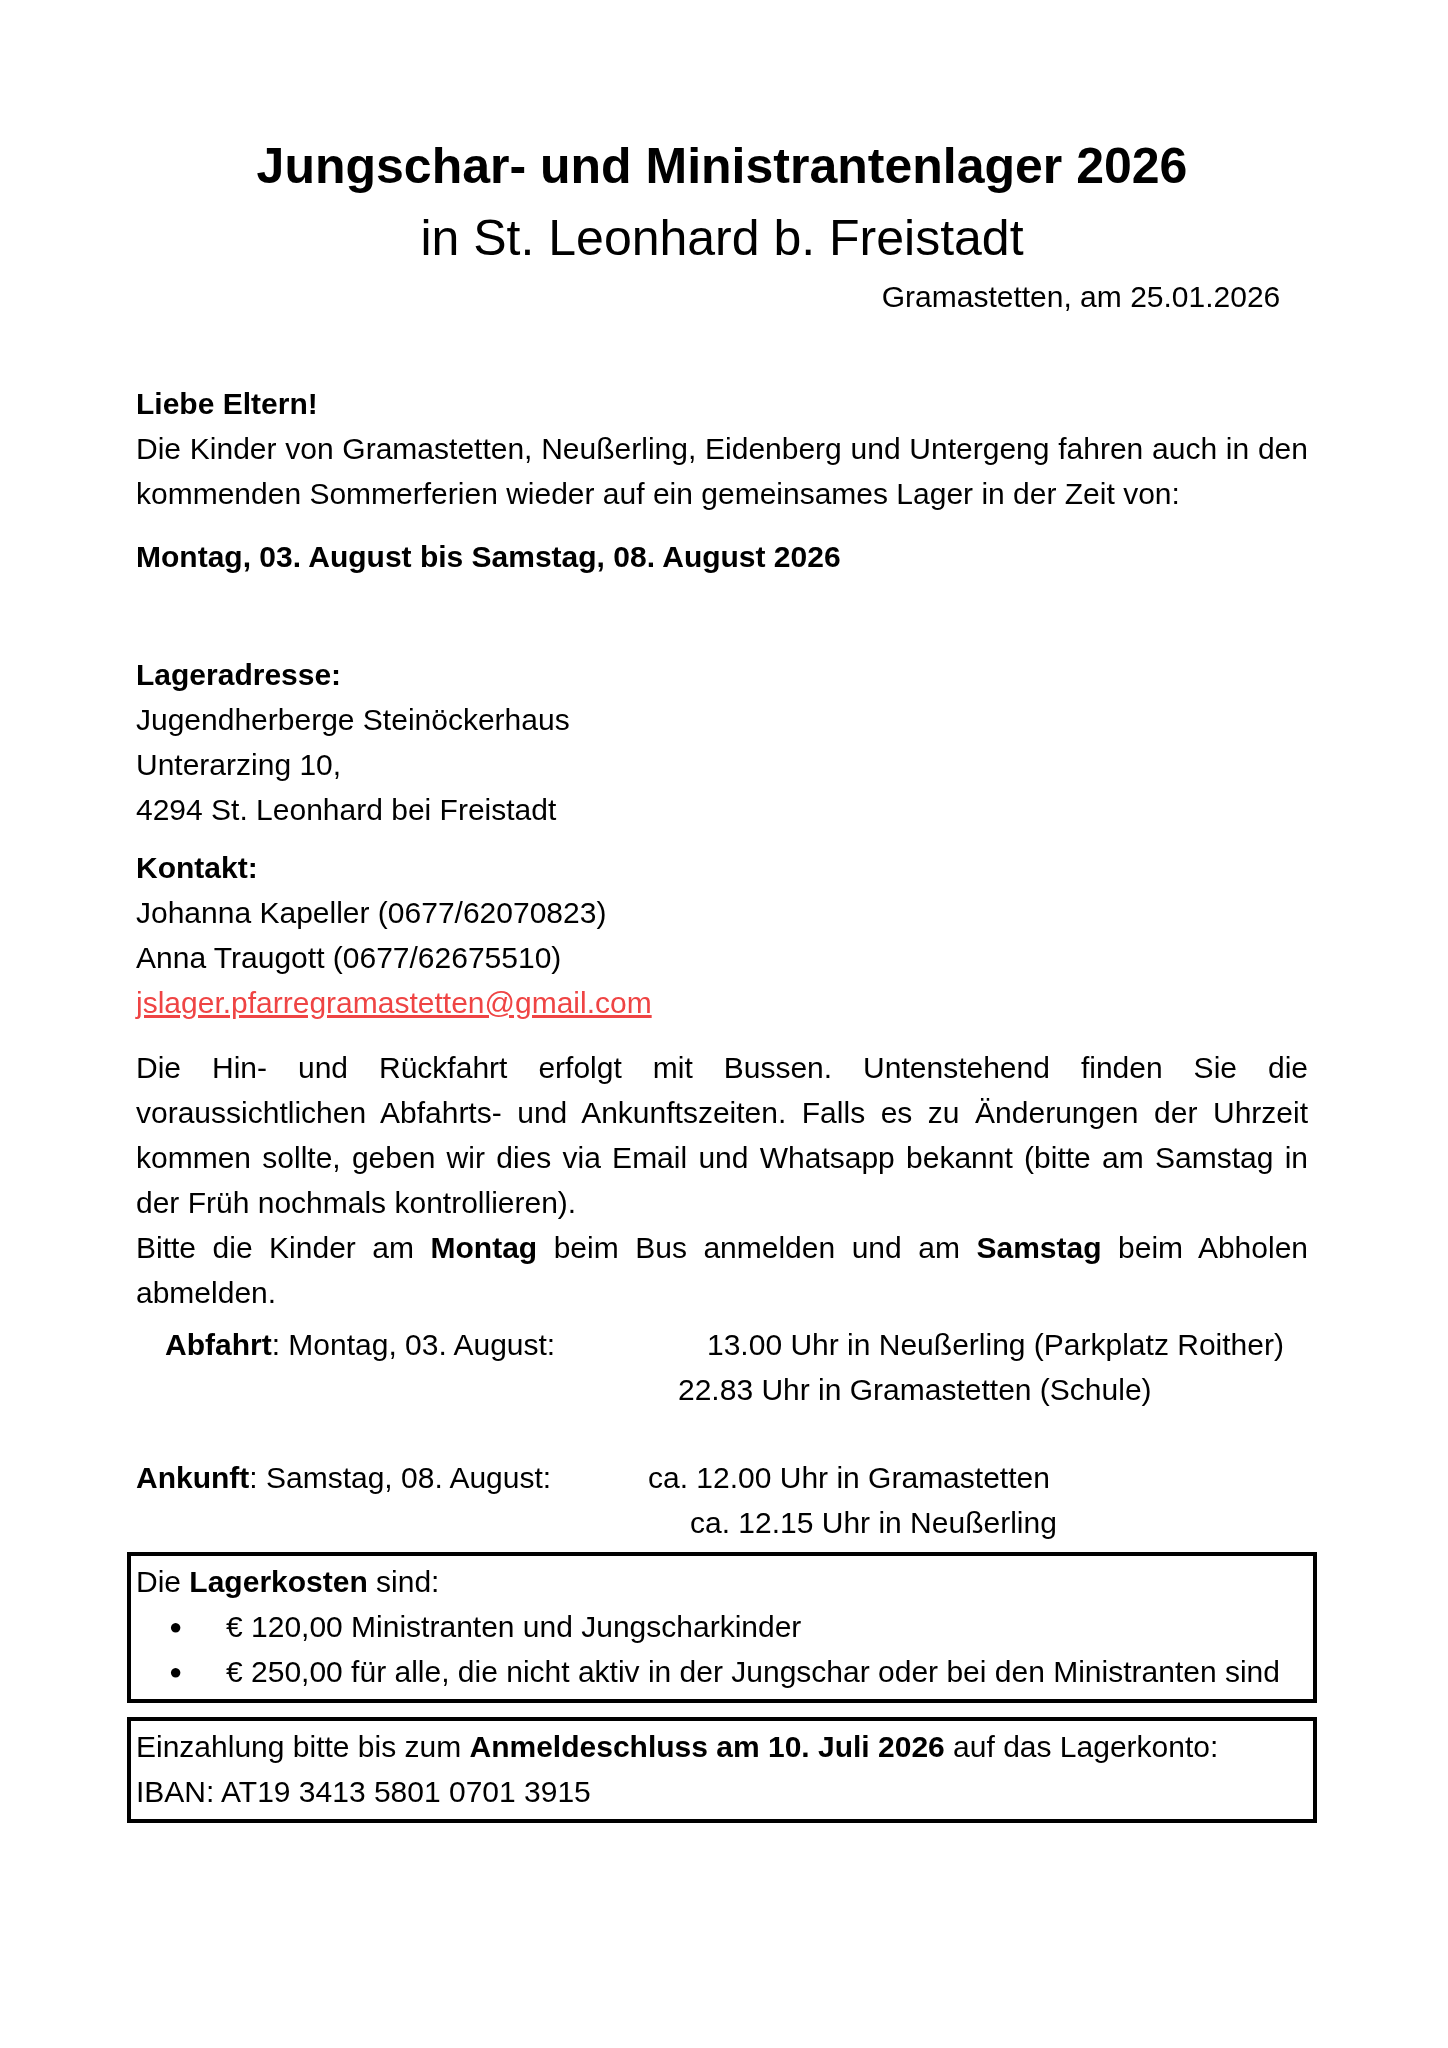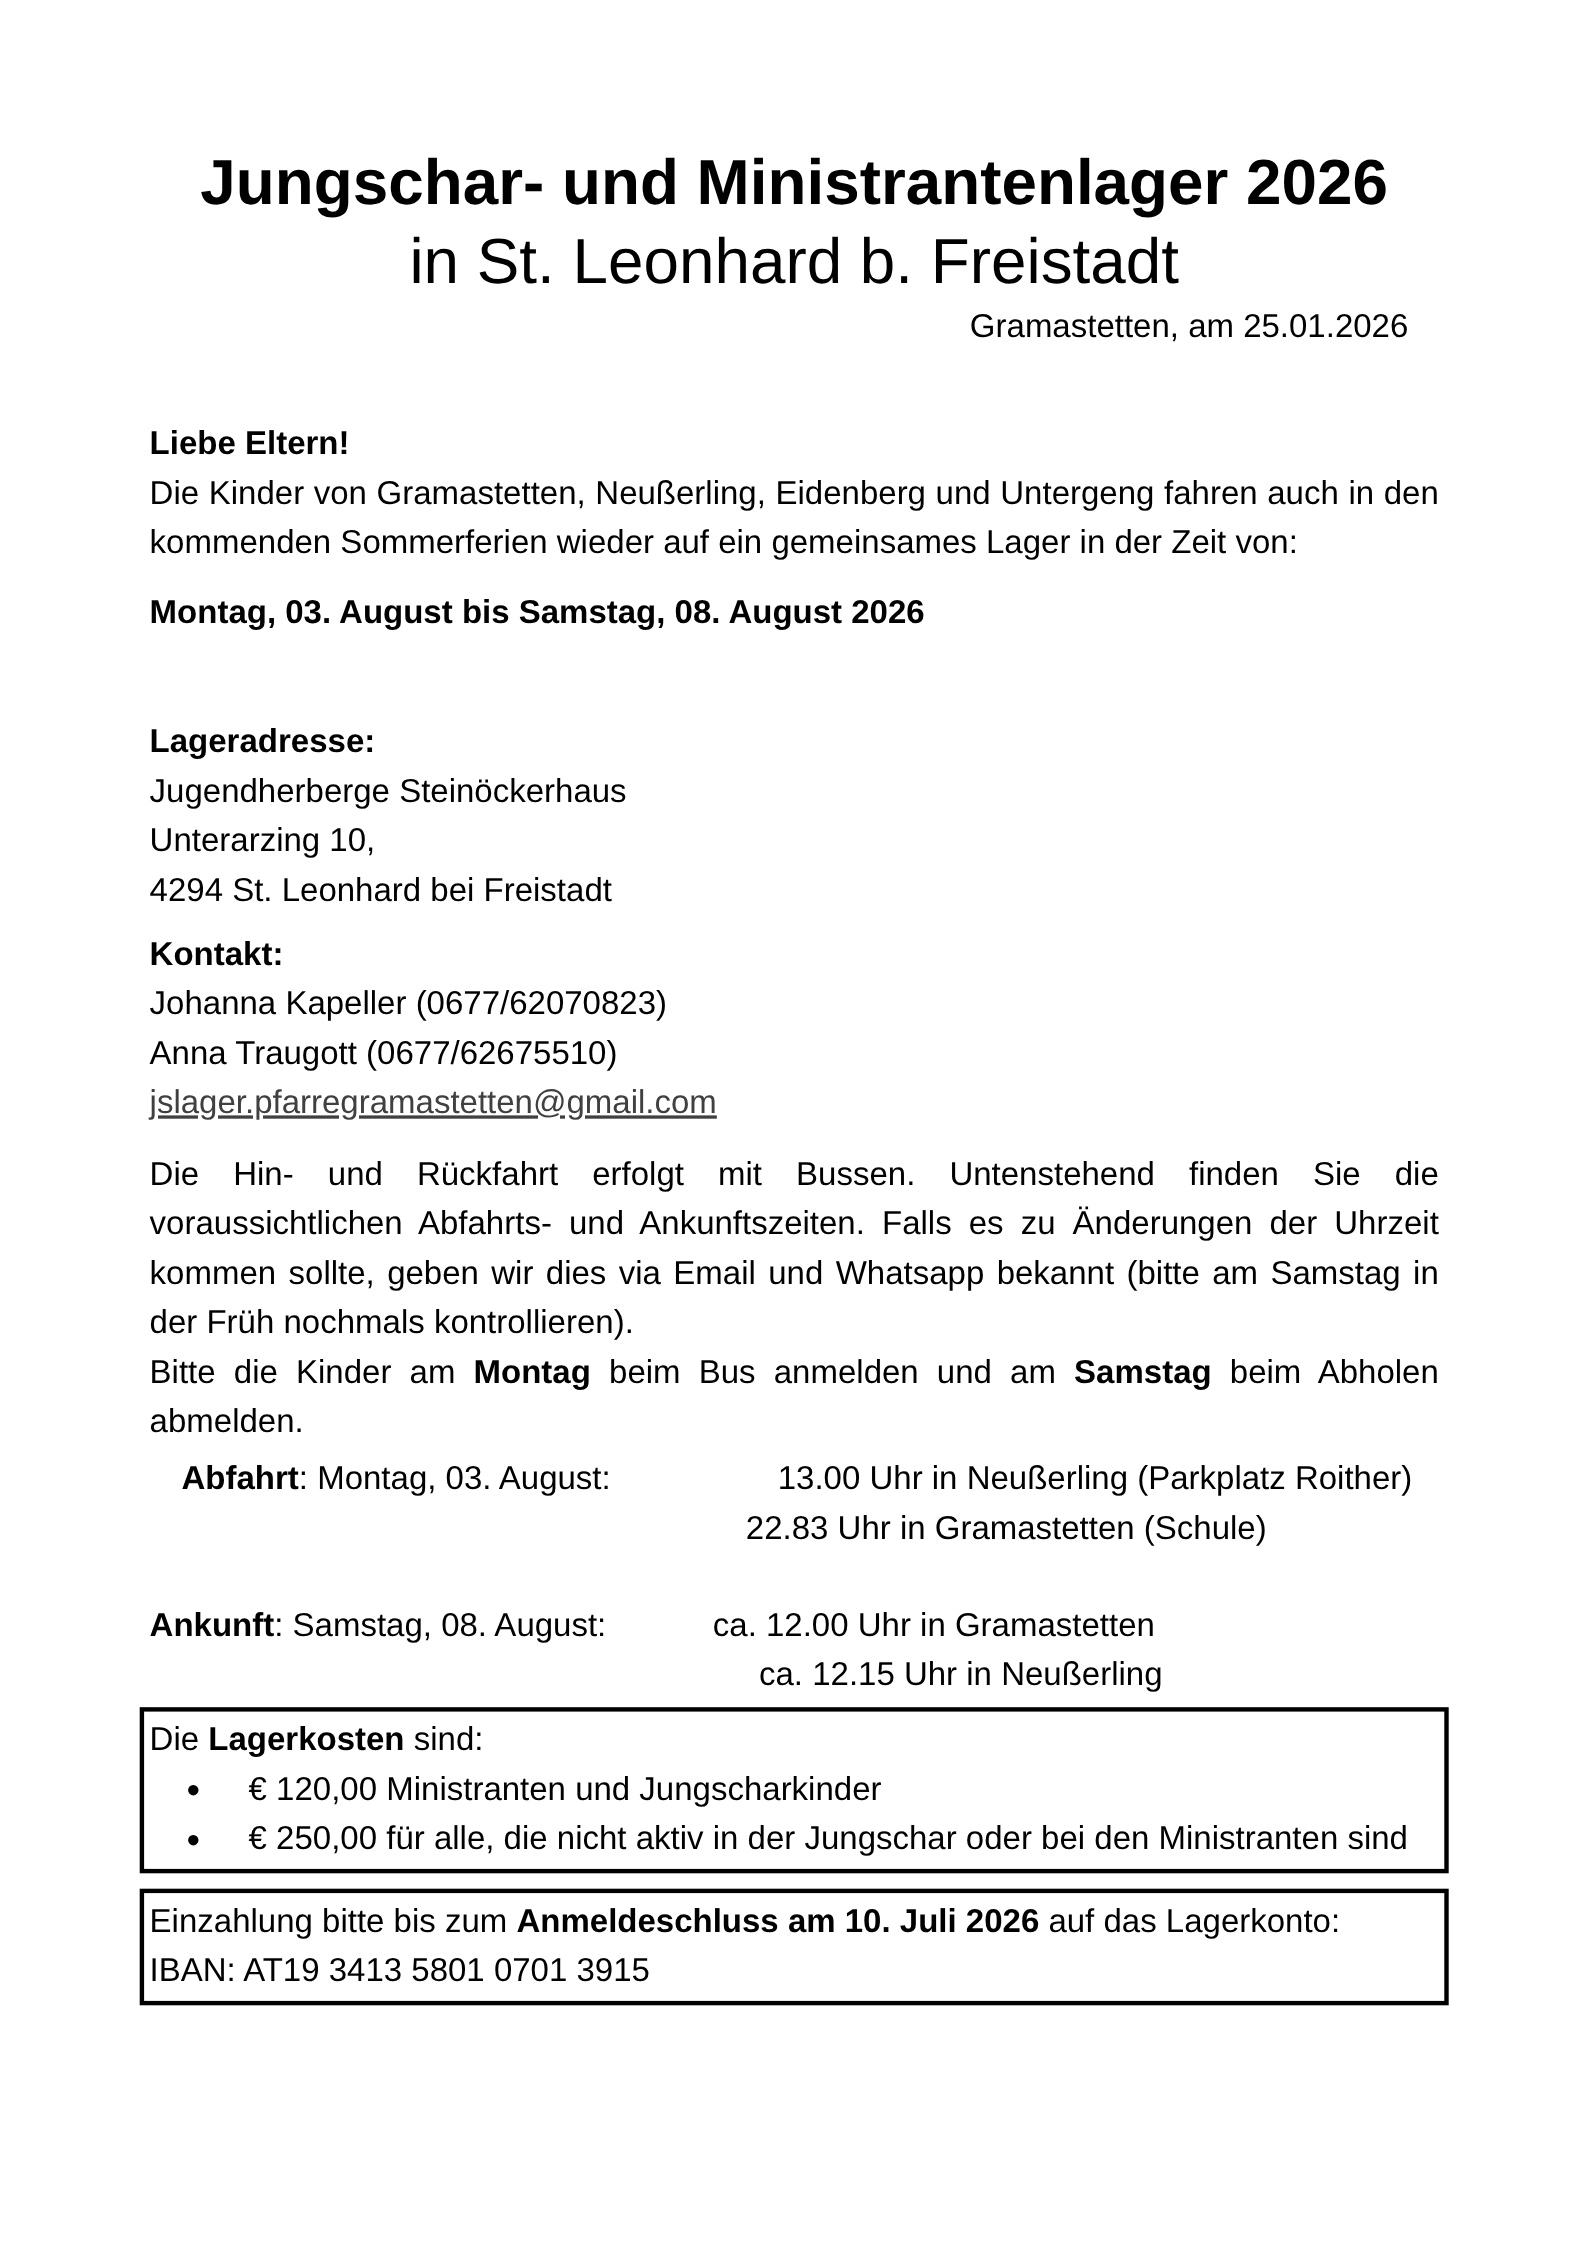--- a/index.html
+++ b/index.html
@@ -11,31 +11,31 @@
     overflow: hidden;
   }
   .page {
     box-sizing: border-box;
     width: 1448px; height: 2048px;
     padding: 130px 140px 0 136px;
     font-size: 30px;
     line-height: 45px;
   }
   p { margin: 0; }
-  .title { text-align: center; font-size: 58px; line-height: 72px; }
+  .title { text-align: center; font-size: 50px; line-height: 72px; }
   .title-main { font-weight: bold; }
   .title-sub { font-weight: normal; }
   .dateline { padding-left: 718px; white-space: nowrap; text-align: center; }
   .salutation { margin-top: 62px; font-weight: bold; }
   .justify { text-align: justify; }
   .camp-dates { margin-top: 18px; text-align: left; font-weight: bold; }
   .address-block { margin-top: 73px; }
   .contact-block { margin-top: 13px; }
   .block-heading { font-weight: bold; }
-  .email-link { color: #404040; text-decoration: underline; }
+  .email-link { color: #ef4444; text-decoration: underline; }
   .bus-block { margin-top: 20px; }
   .sched-row { display: flex; }
   .sched-dep { margin-top: 7px; }
   .sched-arr { margin-top: 43px; }
   .lbl-dep { flex: 0 0 542px; margin-left: 29px; }
   .lbl-arr { flex: 0 0 512px; }
   .sp-dep  { flex: 0 0 542px; }
   .sp-arr  { flex: 0 0 554px; }
   .sched-time { white-space: nowrap; }
   .box {

